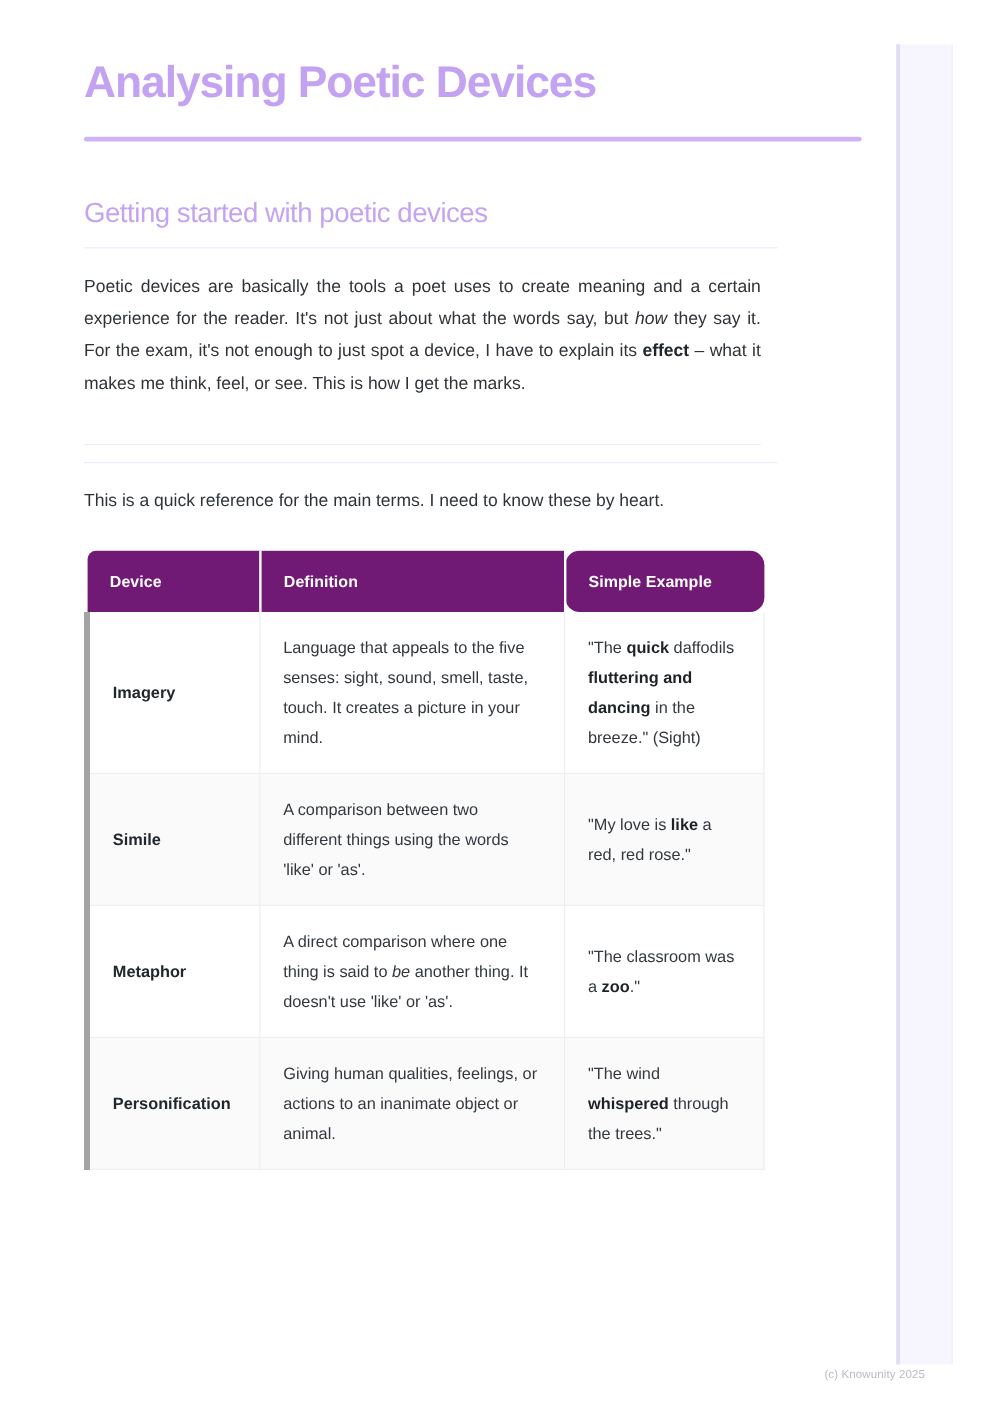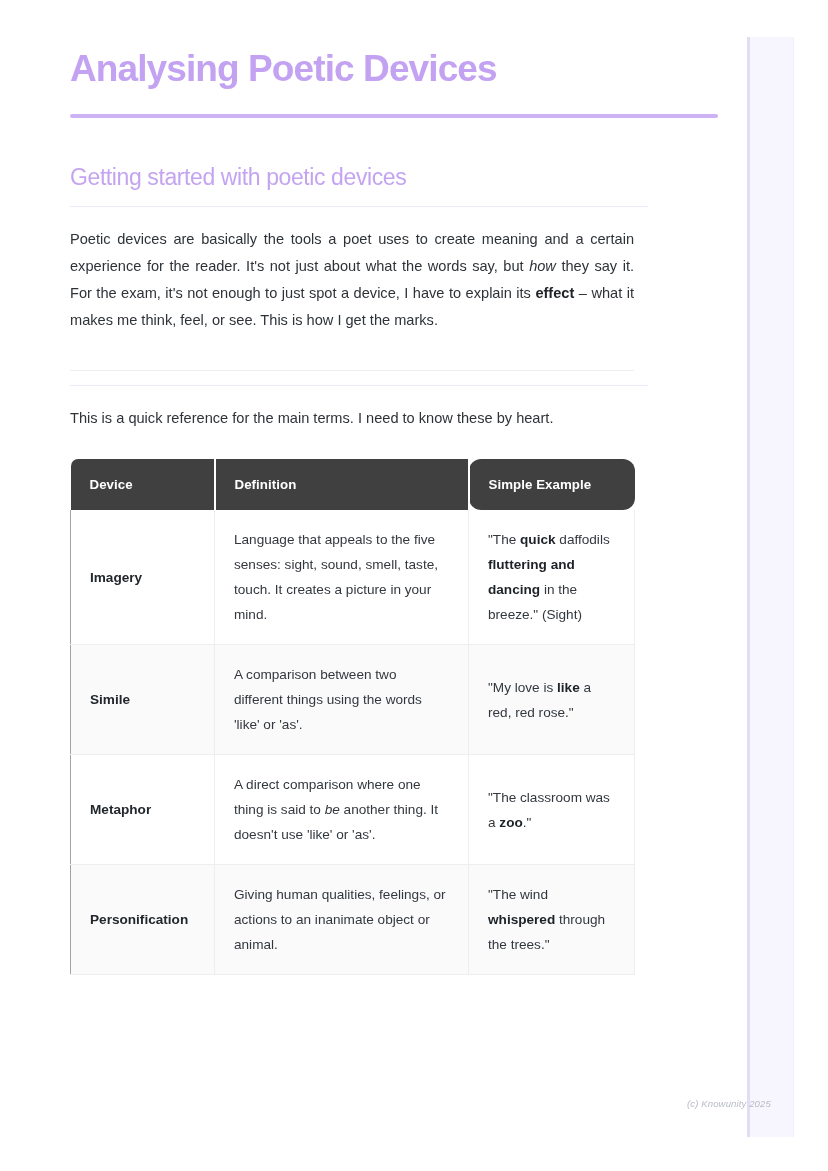--- a/index.html
+++ b/index.html
@@ -113,21 +113,21 @@
   table.devices {
     border-collapse: collapse;
     width: 564px;
     table-layout: fixed;
   }
   table.devices col.c1 { width: 144px; }
   table.devices col.c2 { width: 254px; }
   table.devices col.c3 { width: 166px; }
 
   table.devices thead th {
-    background: #404040;
+    background: #701a75;
     color: #ffffff;
     font-size: 13.3px;
     font-weight: 600;
     text-align: left;
     padding: 18px 19px 18px 19px;
     border-right: 2px solid #ffffff;
     vertical-align: middle;
     letter-spacing: 0.05px;
   }
   table.devices thead th:last-child { border-right: none; }
@@ -148,33 +148,32 @@
   table.devices tbody tr:nth-child(odd) td { background: #ffffff; }
   table.devices tbody td.device-name {
     font-weight: 700;
     color: #22272c;
     font-size: 13.6px;
   }
   table.devices tbody td b { font-weight: 700; color: #1d2227; }
   table.devices tbody td i { font-style: italic; }
 
   
-  table.devices tbody td:first-child { border-left: 1px solid #a3a3a3; margin-left: 48px; }
+  table.devices tbody td:first-child { border-left: 5px solid #a3a3a3; margin-left: 48px; }
   table.devices tbody td:last-child { border-right: 1px solid #eceef0; }
 
   
   #watermark {
     position: absolute;
     left: 687px;
-    top: 1098px;
+    top: 1140px;
     font-size: 9.6px;
     color: #b8bcc4;
     letter-spacing: 0.1px;
     white-space: nowrap;
-    font-style: italic;
   }
 </style>
 </head>
 <body>
 
 <div id="page">
   <div class="inner">
 
     <h1 class="doc-title">Analysing Poetic Devices</h1>
     <div class="title-rule"></div>

